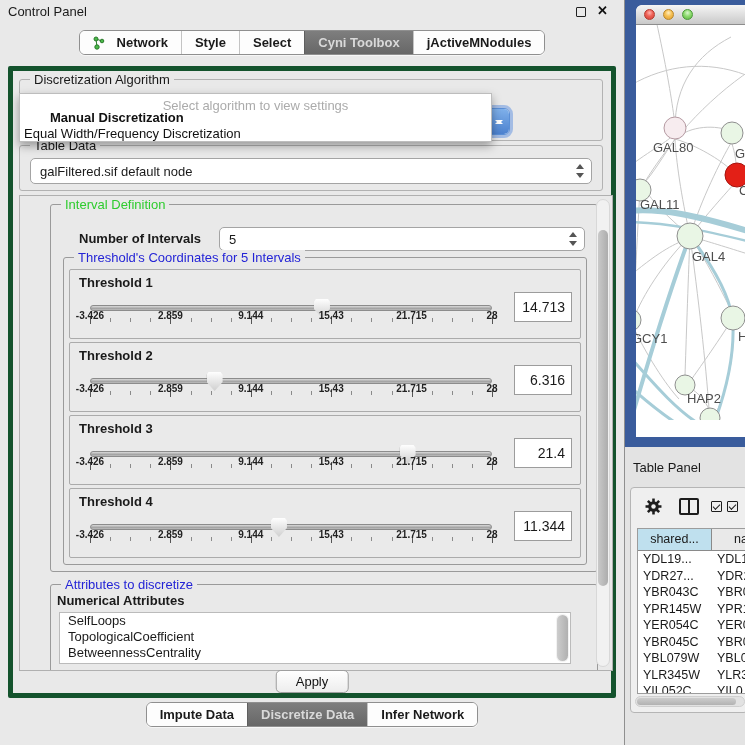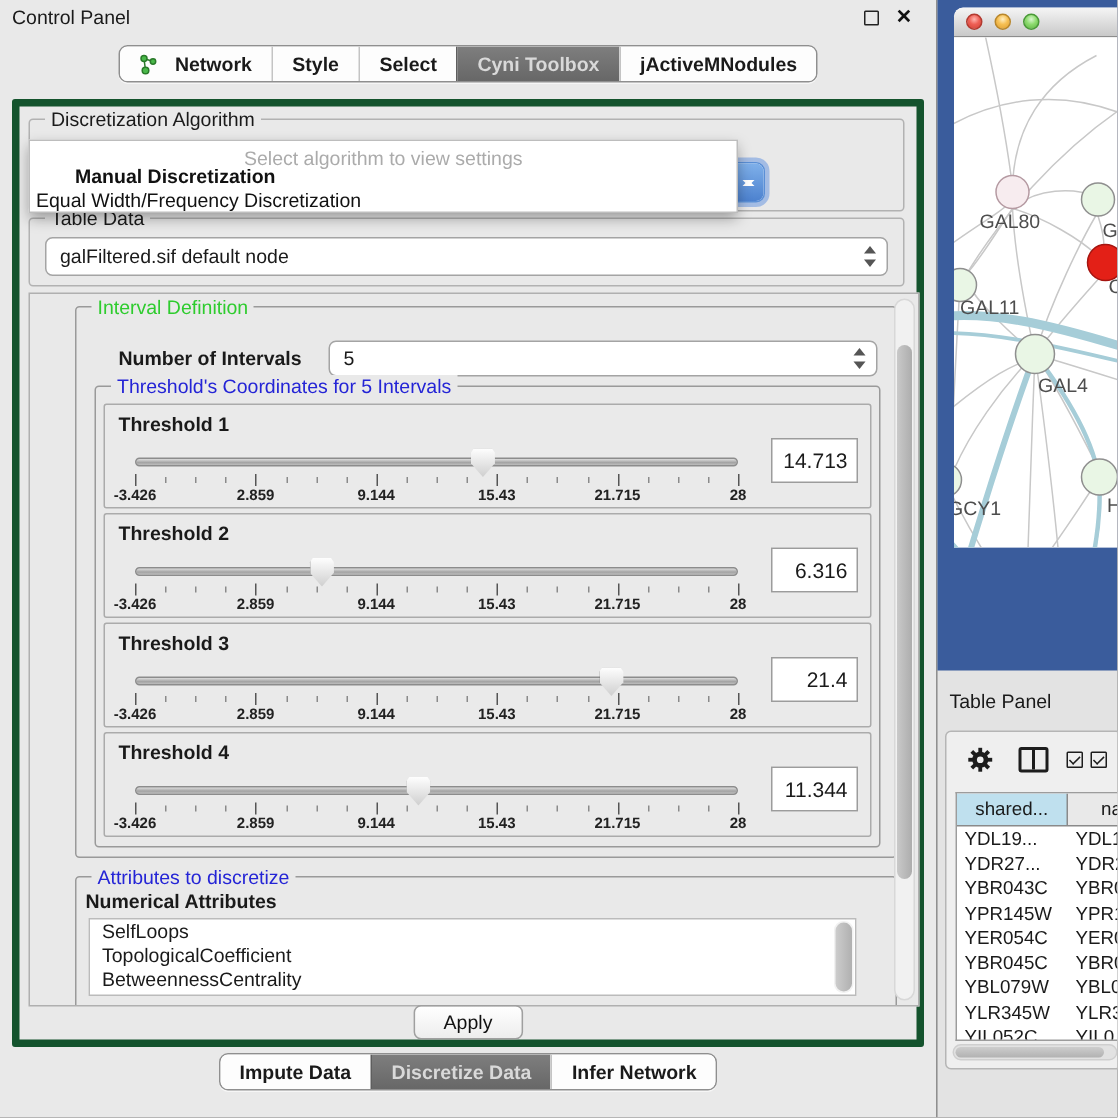--- a/index.html
+++ b/index.html
@@ -1,18 +1,18 @@
 <!DOCTYPE html>
 <html><head>
 <meta charset="utf-8">
 <style>
   html,body{margin:0;padding:0;background:#e9e9e9;}
   *{box-sizing:border-box;}
   #stage{position:relative;width:745px;height:745px;overflow:hidden;
-    font-family:"Liberation Sans",sans-serif;color:#1a1a1a;background:#000000;}
+    font-family:"Liberation Sans",sans-serif;color:#1a1a1a;background:#15803d;}
 
   
   .cp{position:absolute;left:0;top:0;width:625px;height:745px;background:#e9e9e9;border-right:1px solid #8f8f8f;}
   .cp-titlebar{position:absolute;left:0;top:0;width:100%;height:24px;}
   .cp-title{position:absolute;left:8px;top:4px;font-size:13px;color:#1a1a1a;}
   .float-btn{position:absolute;right:38px;top:7px;width:10px;height:10px;border:1.5px solid #222;border-radius:1px;background:transparent;}
   .close-btn{position:absolute;right:16px;top:3px;font-size:13px;font-weight:bold;color:#111;}
 
   .tabbar{position:absolute;top:30px;left:0;width:100%;text-align:center;}
   .seg{display:inline-flex;border:1px solid #8f8f8f;border-radius:6px;overflow:hidden;background:#fff;box-shadow:0 1px 0 rgba(255,255,255,.6);}
@@ -58,40 +58,40 @@
   .thr-box{position:relative;height:70px;margin:3px 2px;border:1px solid #ababab;background:#eaeaea;border-radius:2px;}
   .thr-label{position:absolute;left:9px;top:5px;font-size:13px;font-weight:bold;}
   .slider{position:absolute;left:20px;right:88px;top:30px;height:38px;}
   .track{position:absolute;left:0;right:0;top:5px;height:6px;border:1px solid #8c8c8c;border-radius:4px;background:linear-gradient(#dcdcdc,#a3a3a3 60%,#bdbdbd);}
   .thumb{position:absolute;top:-1px;width:16px;height:19px;margin-left:-8px;
     clip-path:polygon(12% 0,88% 0,100% 15%,100% 52%,50% 100%,0 52%,0 15%);
     background:linear-gradient(#fefefe,#cfcfcf);filter:drop-shadow(0 0 1px #777);}
   .ticks{position:absolute;left:0;right:0;top:16px;height:8px;}
   .ticks .tk{position:absolute;top:2px;width:1px;height:4px;background:#8a8a8a;}
   .ticks .tk.mj{top:0;height:8px;background:#555;}
-  .axis{position:absolute;left:0;right:0;top:25px;height:12px;}
+  .axis{position:absolute;left:0;right:0;top:10px;height:12px;}
   .axis .al{position:absolute;transform:translateX(-50%);font-size:10px;font-weight:bold;color:#222;white-space:nowrap;}
   .valbox{position:absolute;right:8px;top:22px;width:58px;height:30px;background:#fff;border:1px solid #9c9c9c;font-size:14px;line-height:28px;text-align:right;padding-right:6px;}
 
   .grp-attr{left:30px;top:388px;width:548px;height:110px;border-color:#9a9a9a;}
   .grp-attr>.grp-label{color:#2424d6;}
   .attr-heading{position:absolute;left:6px;top:8px;font-size:13px;font-weight:bold;}
   .attr-list{position:absolute;left:8px;right:26px;top:27px;height:52px;background:#fff;border:1px solid #bbb;overflow:hidden;}
   .attr-list .item{font-size:13px;line-height:16px;padding-left:8px;white-space:nowrap;}
   .attr-scroll{position:absolute;right:1px;top:1px;bottom:1px;width:13px;background:#f2f2f2;border-radius:6px;}
   .attr-scroll .vthumb{position:absolute;left:1px;right:1px;top:1px;bottom:1px;background:linear-gradient(90deg,#cdcdcd,#b0b0b0);border-radius:6px;}
 
   .apply-btn{position:absolute;left:50%;top:670px;transform:translateX(-50%);padding:3px 19px;font-size:13px;background:linear-gradient(#fff,#ededed);border:1px solid #9f9f9f;border-radius:5px;color:#111;}
 
   .bottombar{position:absolute;top:702px;left:0;width:100%;text-align:center;}
 
   
   .right{position:absolute;left:625px;top:0;width:120px;height:745px;background:#e3e3e3;}
   .netframe{position:absolute;left:0;top:0;width:120px;height:447px;background:#3a5c9c;}
-  .macwin{position:absolute;left:11px;top:5px;right:0;height:360px;border-radius:6px 0 0 0;overflow:hidden;background:#fff;}
+  .macwin{position:absolute;left:11px;top:5px;right:0;height:432px;border-radius:6px 0 0 0;overflow:hidden;background:#fff;}
   .mactitle{position:absolute;left:0;top:0;right:0;height:20px;background:linear-gradient(#f5f5f5,#c9c9c9);border-bottom:1px solid #8d8d8d;border-radius:6px 0 0 0;}
   .lamp{position:absolute;top:4px;width:11px;height:11px;border-radius:50%;}
   .lamp.red{left:8px;background:radial-gradient(circle at 50% 32%,#ffb4ae,#ee5f55 45%,#cf4337);border:1px solid #b23a30;}
   .lamp.yellow{left:27px;background:radial-gradient(circle at 50% 32%,#ffeec0,#f6bf52 45%,#dd9f33);border:1px solid #b8862b;}
   .lamp.green{left:46px;background:radial-gradient(circle at 50% 32%,#d9f6cf,#8ddb6e 45%,#5cb343);border:1px solid #4a9938;}
   .canvas{position:absolute;left:0;top:20px;right:0;bottom:0;background:#fff;}
   .canvas svg{display:block;}
   svg text{font-family:"Liberation Sans",sans-serif;font-size:13px;fill:#4d4d4d;}
 
   .tp-title{position:absolute;left:8px;top:460px;font-size:13px;color:#1a1a1a;}

